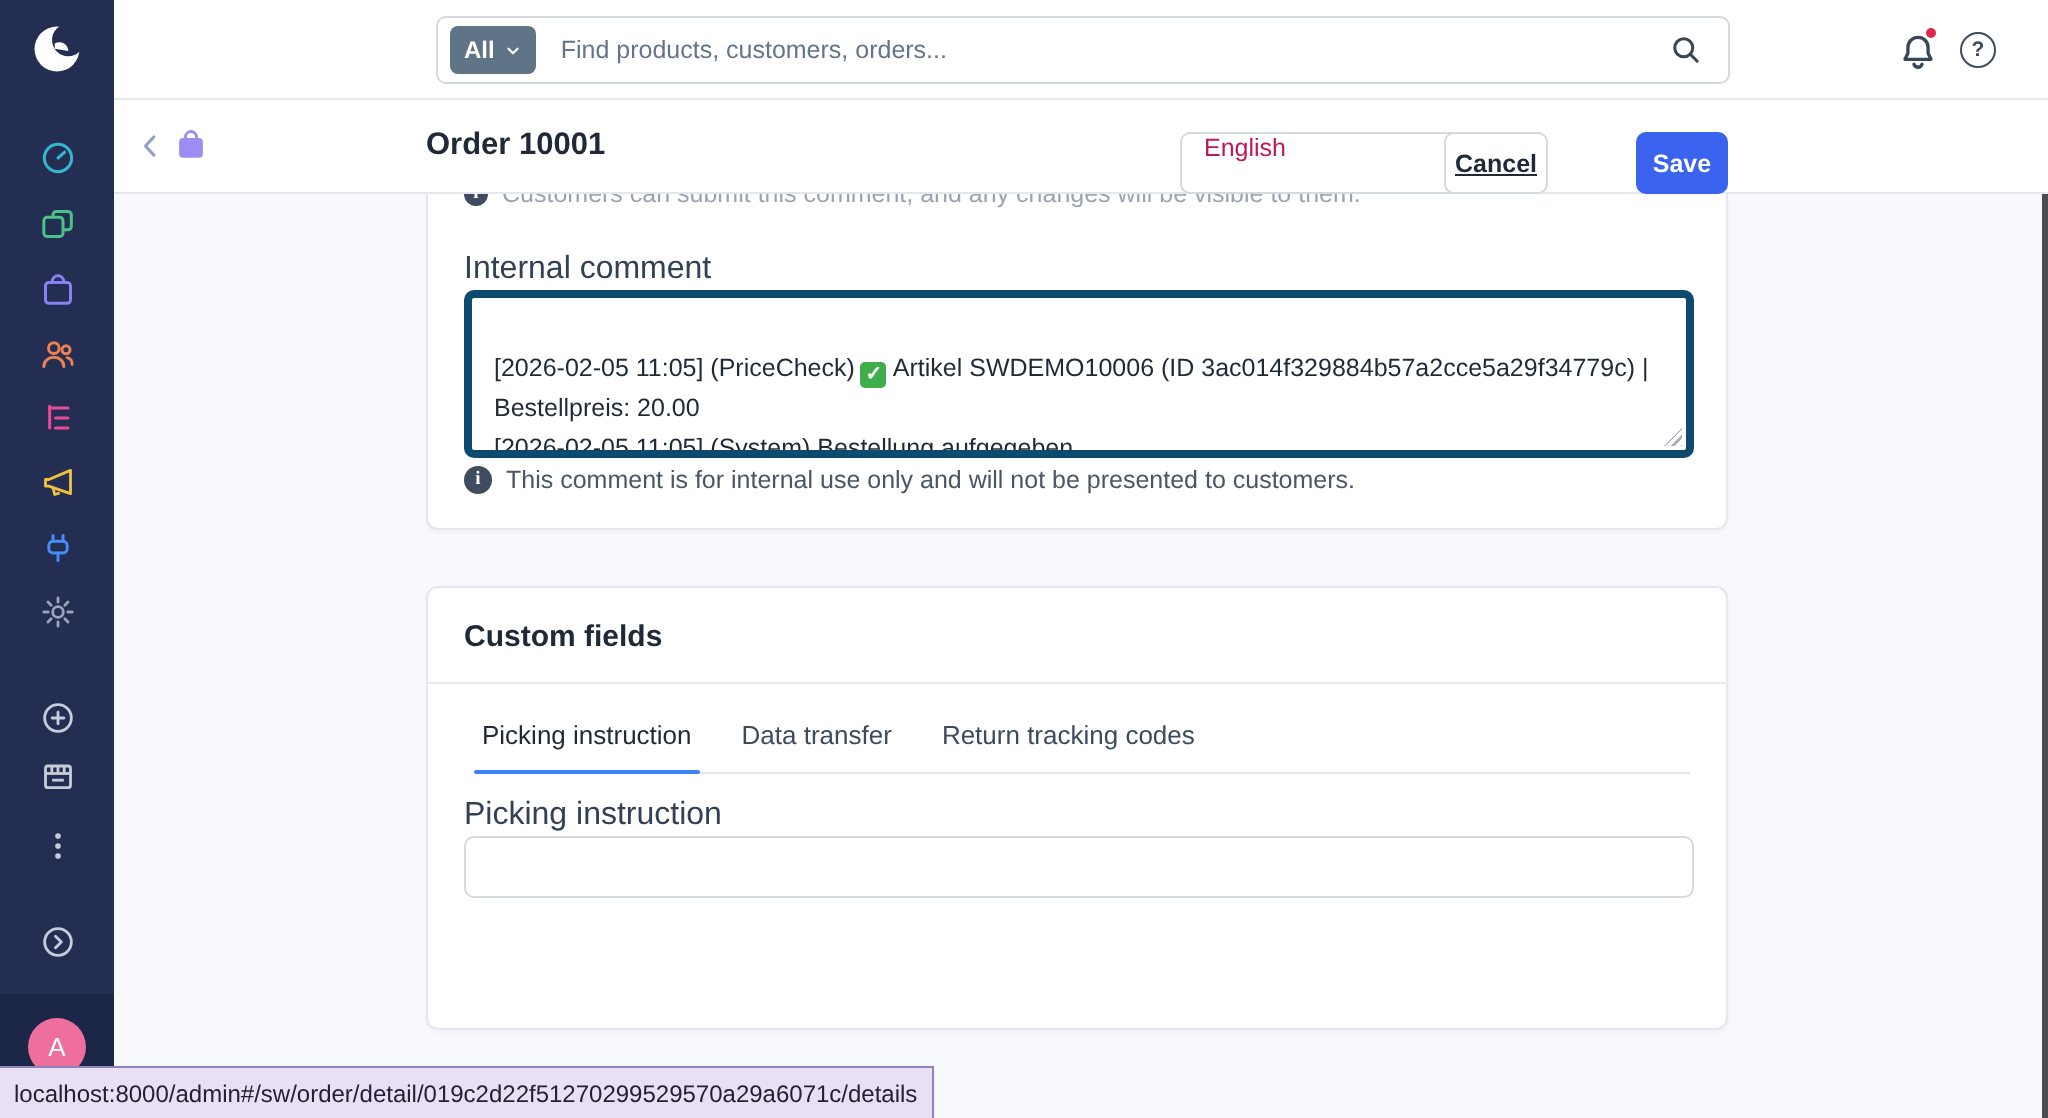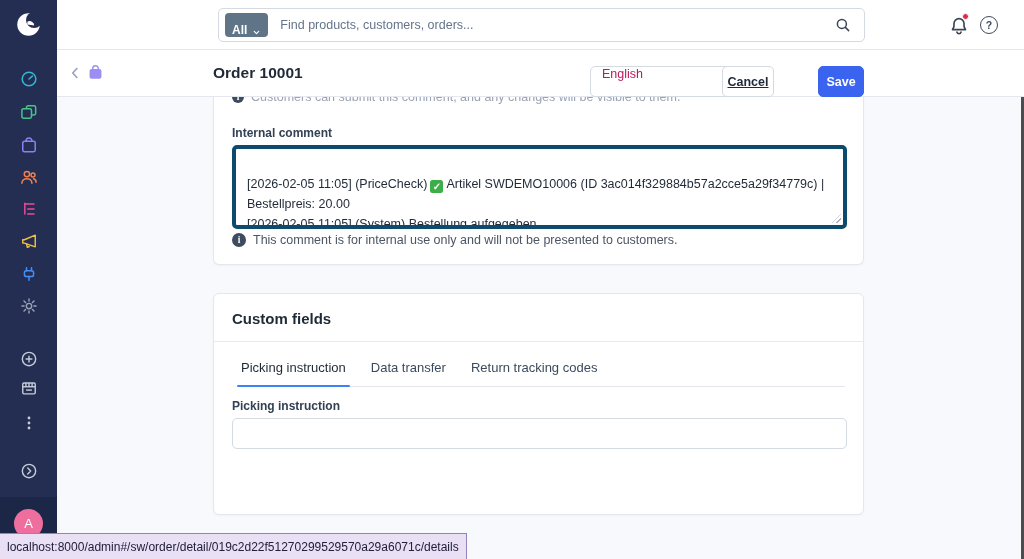--- a/index.html
+++ b/index.html
@@ -11,21 +11,21 @@
   .sidebar { position:absolute; left:0; top:0; width:57px; height:559px; background:#232e52; z-index:30; }
   .sidebar-bottom { position:absolute; left:0; top:497px; width:57px; height:62px; background:#1c2647; }
   .logo { position:absolute; left:15px; top:11px; width:27px; height:27px; }
   .nav-ico { position:absolute; left:18px; width:21px; height:21px; display:flex; align-items:center; justify-content:center; cursor:pointer; }
   .nav-ico svg { width:20px; height:20px; }
   .avatar { position:absolute; left:14px; top:509px; width:29px; height:29px; border-radius:50%; background:#ee6f9e; color:#fff; font-size:13px; display:flex; align-items:center; justify-content:center; }
 
   
   .topbar { position:absolute; left:57px; top:0; width:967px; height:50px; background:#fff; border-bottom:1px solid #e4e7ee; z-index:20; }
   .searchbar { position:absolute; left:161px; top:8px; width:647px; height:34px; border:1px solid #d4d9e2; border-radius:5px; background:#fff; display:flex; align-items:center; }
-  .scope-btn { margin-left:6px; height:24px; padding:0 7px; background:#5f7487; color:#fff; border:none; border-radius:4px; font-size:12px; font-weight:bold; display:flex; align-items:flex-end; gap:5px; cursor:pointer; font-family:"Liberation Sans",sans-serif; }
+  .scope-btn { margin-left:6px; height:24px; padding:12px 7px; background:#5f7487; color:#fff; border:none; border-radius:4px; font-size:12px; font-weight:bold; display:flex; align-items:center; gap:5px; cursor:pointer; font-family:"Liberation Sans",sans-serif; }
   .search-input { flex:1; border:none; outline:none; margin-left:12px; font-size:12.5px; color:#334155; background:transparent; font-family:"Liberation Sans",sans-serif; }
   .search-input::placeholder { color:#64748b; }
   .search-ico { margin-right:12px; width:18px; height:18px; cursor:pointer; }
   .bell-wrap { position:absolute; left:891px; top:15px; width:22px; height:22px; cursor:pointer; }
   .bell-dot { position:absolute; left:14px; top:-2px; width:7px; height:7px; border-radius:50%; background:#de294c; border:1.5px solid #fff; }
   .help-btn { position:absolute; left:923px; top:16px; width:18px; height:18px; border:1.6px solid #3f4b5f; border-radius:50%; color:#3f4b5f; font-size:10.5px; font-weight:bold; display:flex; align-items:center; justify-content:center; cursor:pointer; background:#fff; }
 
   
   .smartbar { position:absolute; left:57px; top:50px; width:967px; height:47px; background:#fff; border-bottom:1px solid #e4e7ee; z-index:20; }
   .back-btn { position:absolute; left:9px; top:14px; width:18px; height:18px; cursor:pointer; }
@@ -36,21 +36,21 @@
   .btn-cancel { left:665px; width:52px; background:#fff; border:1px solid #d4d9e2; color:#1f2937;text-decoration:underline; }
   .btn-save { left:761px; width:46px; background:#3a63f0; border:1px solid #3a63f0; color:#fff; }
 
   
   .content { position:absolute; left:57px; top:97px; width:967px; height:462px; background:#f8f9fc; }
   .card { position:absolute; left:156px; width:651px; background:#fff; border:1px solid #e4e7ed; box-shadow:0 1px 2px rgba(30,40,60,.04); }
   .card1 { top:0; height:168px; border-top:none; border-radius:0 0 6px 6px; overflow:hidden; }
   .card2 { top:196px; height:222px; border-radius:6px; }
 
   .clipped-hint { position:absolute; left:18px; top:-7px; font-size:12.5px; color:#9aa3b2; white-space:nowrap; display:flex; gap:7px; align-items:center; }
-  .field-label { font-size:12px; color:#334155;font-weight:bold; }
+  .field-label { font-size:16px; color:#334155; }
   .fake-textarea { position:absolute; left:18px; top:48px; width:615px; height:84px; border:4px solid #0c4a6e; border-radius:5px; background:#fff; padding:25px 12px 10px 11px; font-size:12.5px; line-height:20px; color:#1f2937; overflow:hidden; cursor:text; }
   .check-badge { display:inline-block; width:13px; height:13px; background:#3eae4a; border-radius:2.5px; color:#fff; font-size:10px; font-weight:bold; text-align:center; line-height:13px; vertical-align:-2px; margin:0 3px; }
   .resize-handle { position:absolute; right:2px; bottom:2px; width:9px; height:9px; clip-path:polygon(100% 0,100% 100%,0 100%); background:repeating-linear-gradient(135deg,#ffffff 0 2px,#a8b0bd 2px 3.4px); cursor:nwse-resize; }
   .hint-row { position:absolute; left:18px; top:136px; display:flex; align-items:center; gap:7px; font-size:12.5px; color:#4b5563; }
   .info-dot { width:14px; height:14px; border-radius:50%; background:#3f4b5f; color:#fff; font-size:9.5px; font-weight:bold; display:flex; align-items:center; justify-content:center; font-family:"Liberation Serif",serif; flex:0 0 auto; }
 
   .card-title { position:absolute; left:18px; top:16px; font-size:15px; font-weight:bold; color:#1f2937; }
   .card-divider { position:absolute; left:0; top:47px; width:100%; height:1px; background:#e7eaef; }
   .tabs { position:absolute; left:27px; top:66px; right:18px; display:flex; gap:25px; border-bottom:1px solid #e2e6ec; height:27px; }
   .tab { font-size:13px; color:#3c4a5e; padding-bottom:10px; position:relative; cursor:pointer; white-space:nowrap; }

